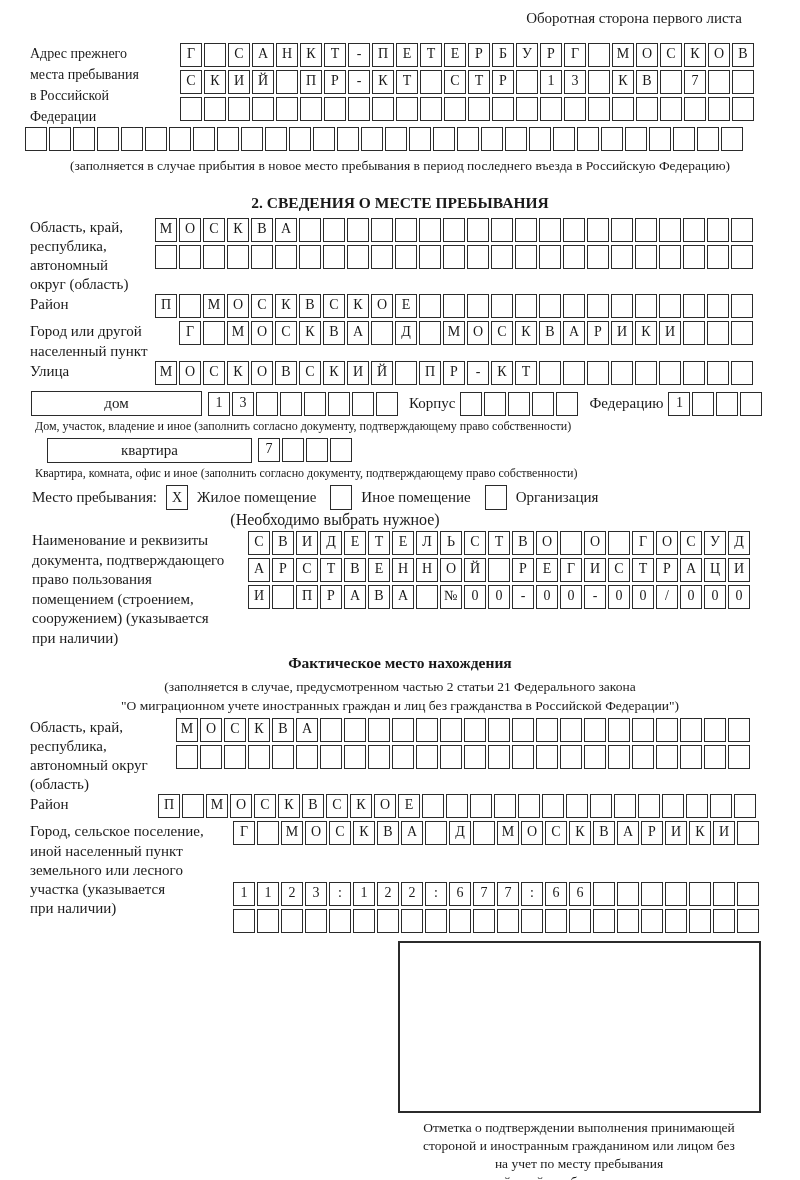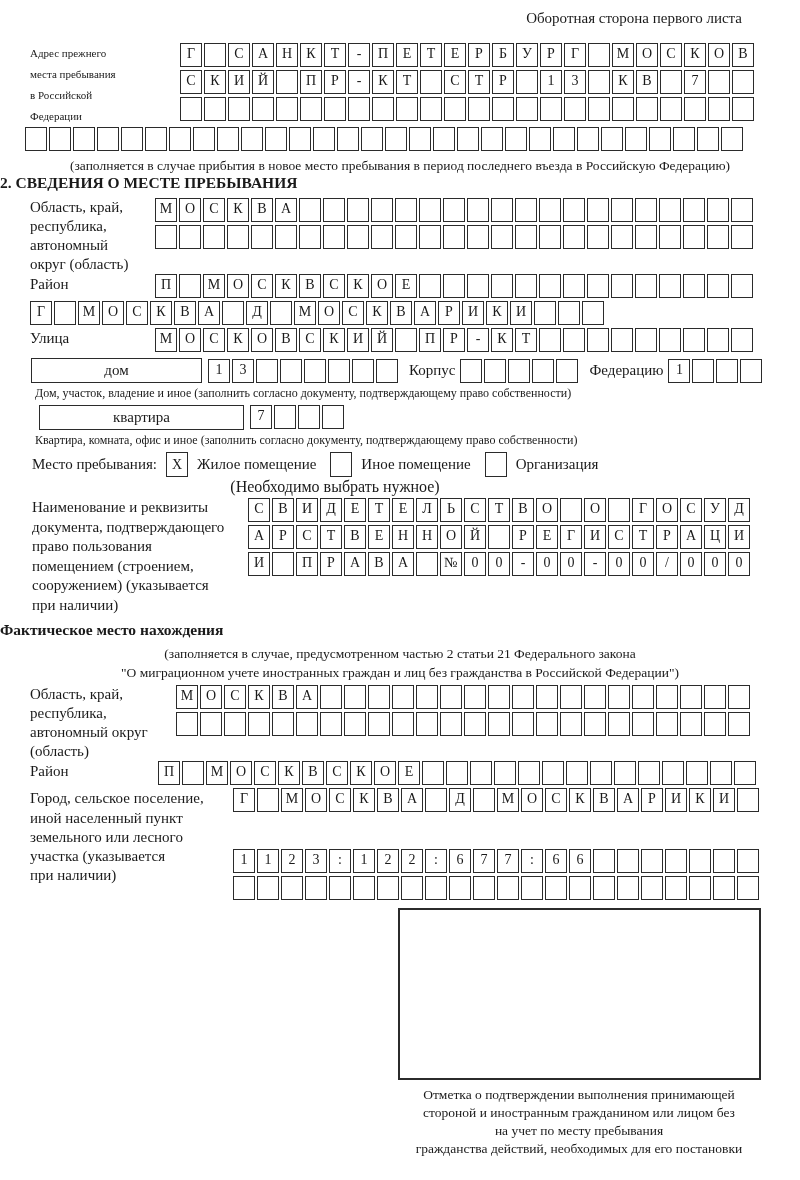--- a/index.html
+++ b/index.html
@@ -2,45 +2,45 @@
 <html><head>
 <meta charset="utf-8">
 <style>
   * { box-sizing: border-box; margin: 0; padding: 0; }
   html,body { width:800px; height:1180px; overflow:hidden; background:#ffffff;
     color:#1a1a1a; font-family:"Liberation Serif","DejaVu Serif",serif; }
   .header-note { padding:10px 58px 0 0; text-align:right; font-size:15px; }
 
   .frow { display:flex; }
   .lbl { font-size:15px; line-height:20px; }
-  .lbl-top { font-size:11px; line-height:21px; }
+  .lbl-top { font-size:14px; line-height:21px; }
   .cells { display:inline-flex; gap:2px; }
   .cellrow { margin-bottom:3px; height:24px; }
   .cell { width:22px; height:24px; border:1.5px solid #2b2b2b; text-align:center;
           font-size:14px; line-height:20px; flex:0 0 22px; background:#fff; }
   .note-c { text-align:center; font-size:13.5px; line-height:17px; margin-top:2px; }
   .note-l { font-size:12px; line-height:17px; padding-left:35px; margin:2px 0 3px; }
-  .title  { font-weight:bold; font-size:15.5px; margin:0 0 6px; }
+  .title  { text-align:center; font-weight:bold; font-size:15.5px; margin:20px 0 6px; }
 
   .prev-group { margin-top:16px; padding-left:30px; }
   .prev-group .lbl-top { width:150px; flex:0 0 150px; }
   .extra-row { padding-left:25px; margin-bottom:2px; }
 
   .g-region { padding-left:30px; } .g-region .lbl { width:125px; flex:0 0 125px; line-height:19px; }
   .g-district { padding-left:30px; } .g-district .lbl { width:125px; flex:0 0 125px; }
   .g-city { padding-left:30px; } .g-city .lbl { width:149px; flex:0 0 149px; }
   .g-street { padding-left:30px; } .g-street .lbl { width:125px; flex:0 0 125px; }
 
   .house-row { display:flex; align-items:flex-end; padding-left:31px; margin:3px 0 2px; }
   .widebox { display:inline-flex; align-items:center; justify-content:center;
              border:1.5px solid #2b2b2b; height:25px; font-size:15px; }
   .wb-house { width:171px; margin-right:6px; }
   .wb-apt { width:205px; margin-right:6px; }
   .inline-lbl { font-size:15px; line-height:25px; margin:0 5px 0 11px; }
-  .apt-row { display:flex; align-items:flex-start; padding-left:31px; margin:2px 8px 2px; }
+  .apt-row { display:flex; align-items:flex-start; padding-left:31px; margin:2px 16px 2px; }
 
   .stay-row { display:flex; align-items:center; padding-left:32px; margin:3px 0 1px;
               font-size:15px; }
   .chk { width:22px; height:25px; border:1.5px solid #2b2b2b; display:inline-flex;
          align-items:center; justify-content:center; font-size:14px; }
   .stay-label { margin-right:9px; }
   .opt-label { margin:0 14px 0 9px; }
   .choose-note { width:670px; text-align:center; font-size:16px; line-height:17px;
                  margin-bottom:3px; }
 
@@ -281,20 +281,24 @@
       <span class="cell"></span>
       <span class="cell"></span>
       <span class="cell"></span>
       <span class="cell"></span>
       <span class="cell"></span>
       <span class="cell"></span>
     </div>
 </div>
 
 <div class="frow g-city">
+  <div class="lbl">
+    <div>Город или другой</div>
+    <div>населенный пункт</div>
+  </div>
   <div class="cells cellrow">
       <span class="cell">Г</span>
       <span class="cell"></span>
       <span class="cell">М</span>
       <span class="cell">О</span>
       <span class="cell">С</span>
       <span class="cell">К</span>
       <span class="cell">В</span>
       <span class="cell">А</span>
       <span class="cell"></span>

